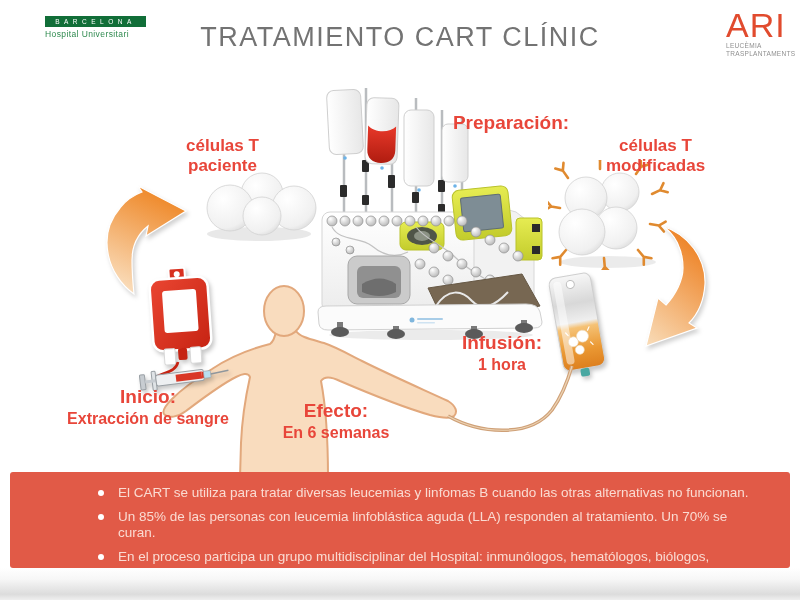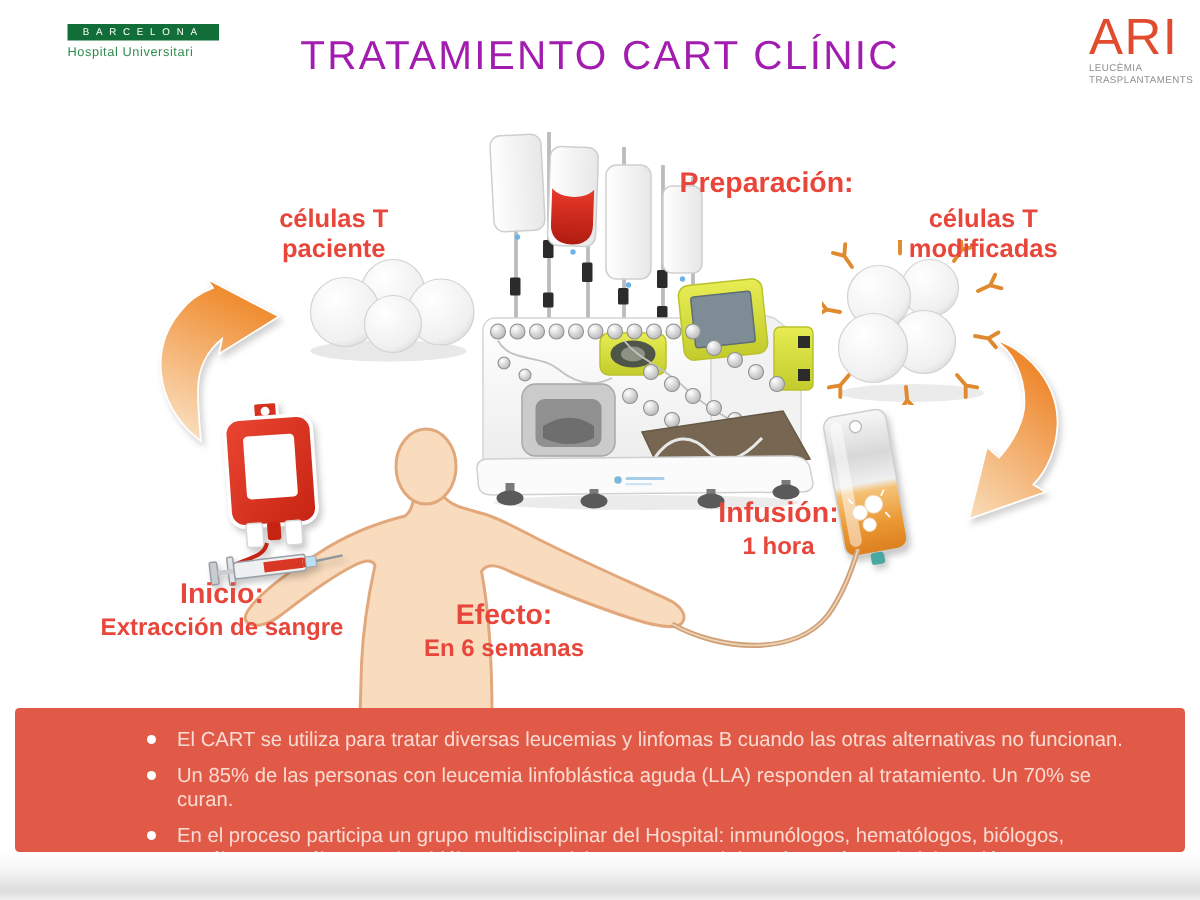--- a/index.html
+++ b/index.html
@@ -7,35 +7,35 @@
          font-family:"Liberation Sans", sans-serif;}
   .abs{position:absolute;}
 
   
   .clinic-logo{left:45px;top:14px;width:110px;}
   .clinic-name{font-size:22px;font-weight:bold;letter-spacing:4px;color:#116e38;line-height:1;}
   .clinic-bar{margin-top:2px;width:101px;height:11px;background:#116e38;color:#ffffff;
               font-size:6.5px;letter-spacing:4.5px;text-align:center;line-height:11px;}
   .clinic-sub{margin-top:2px;font-size:8.5px;color:#2f8a4f;letter-spacing:0.4px;}
   .page-title{left:0;right:0;top:22px;text-align:center;font-size:27px;font-weight:400;
-              letter-spacing:1.5px;color:#a21caf;}
+              letter-spacing:1.5px;color:#737373;}
   .ari-logo{left:726px;top:8px;width:70px;}
   .ari-name{font-size:34px;font-weight:400;color:#e14b2e;line-height:1;letter-spacing:1px;}
   .ari-tag{font-size:6.5px;color:#8f8f8f;letter-spacing:0.3px;line-height:1.3;}
 
   
   .red-label{color:#e8463a;text-align:center;line-height:1.2;}
   .red-label .t1{font-size:19px;font-weight:bold;}
   .red-label .t2{font-size:16px;font-weight:bold;}
   .lbl-patient{left:150px;top:136px;width:145px;}
   .lbl-patient .t1,.lbl-patient .t2{font-size:17px;font-weight:bold;}
   .lbl-prep{left:446px;top:112px;width:130px;}
   .lbl-modified{left:583px;top:136px;width:145px;}
   .lbl-modified .t1,.lbl-modified .t2{font-size:17px;font-weight:bold;}
-  .lbl-infusion{left:457px;top:332px;width:124px;}
+  .lbl-infusion{left:440px;top:332px;width:124px;}
   .lbl-inicio{left:60px;top:386px;width:176px;}
   .lbl-efecto{left:261px;top:400px;width:150px;}
 
   .shadowed{filter:drop-shadow(2px 3px 2px rgba(0,0,0,0.18));}
 
   
   .footer-box{left:10px;top:472px;width:780px;height:96px;background:#e15a47;border-radius:3px;
               box-sizing:border-box;padding:13px 40px 0 88px;}
   .bullet-row{display:flex;align-items:flex-start;margin-bottom:8px;}
   .bullet-dot{flex:0 0 auto;width:6px;height:6px;border-radius:50%;background:#ffffff;

